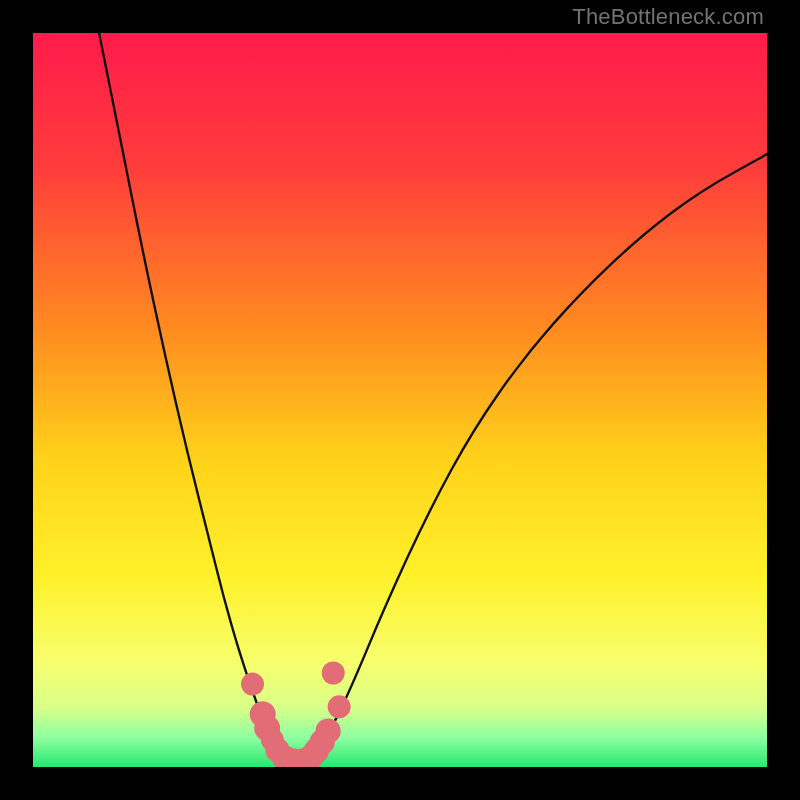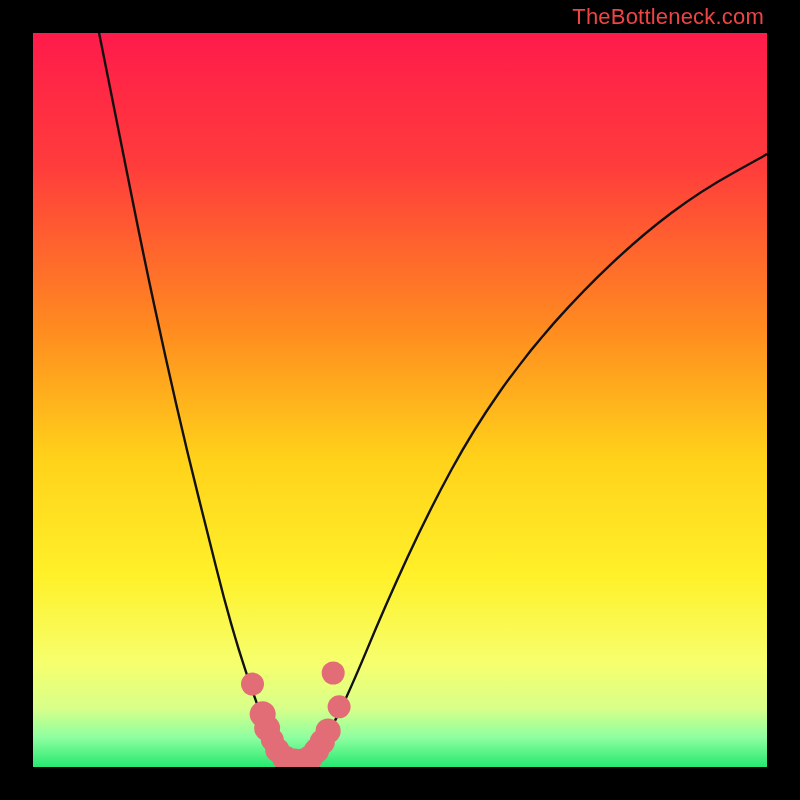--- a/index.html
+++ b/index.html
@@ -19,21 +19,21 @@
   .gradient-fill {
     position: absolute;
     left: 0; top: 0; right: 0; bottom: 0;
   }
   .watermark {
     position: absolute;
     top: 4px; right: 36px;
     font-family: Arial, Helvetica, sans-serif;
     font-size: 22px;
     font-weight: 500;
-    color: #ef4444;
+    color: #737373;
     letter-spacing: 0.2px;
   }
   svg.curve {
     position: absolute;
     left: 0; top: 0;
     width: 734px; height: 734px;
     overflow: visible;
   }
 </style>
 </head>

